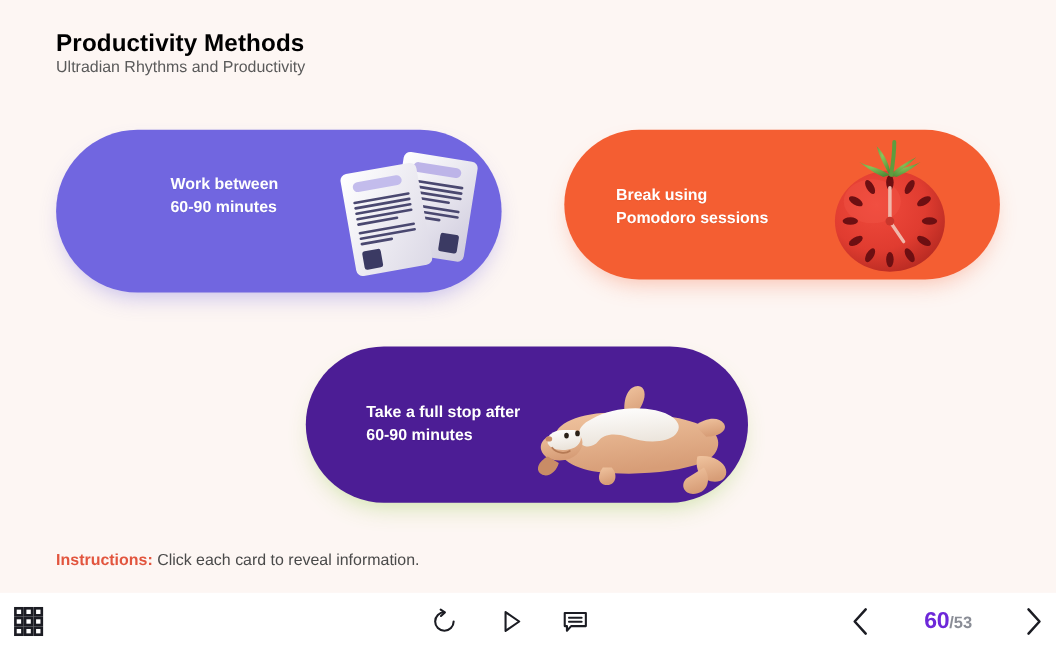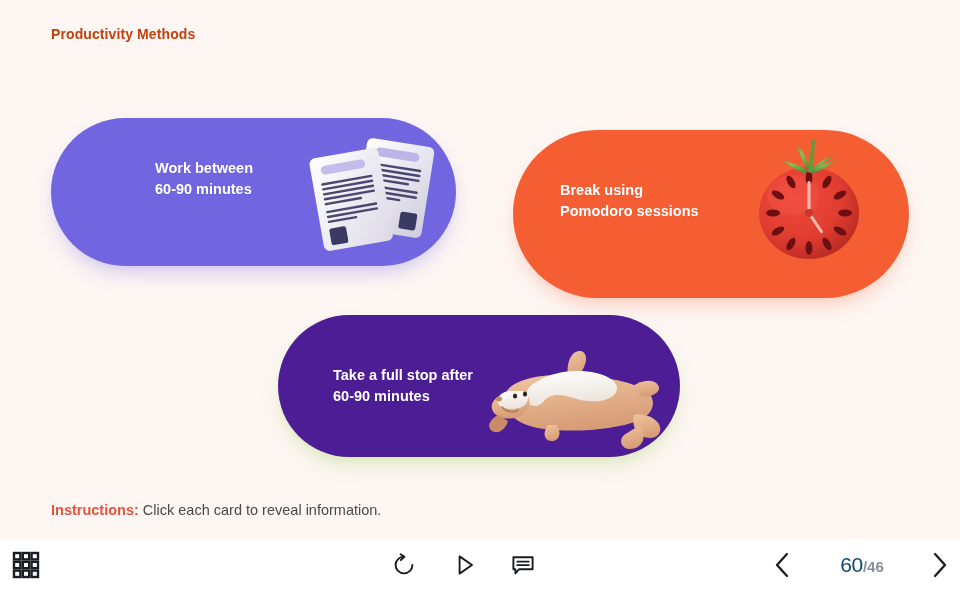--- a/index.html
+++ b/index.html
@@ -12,21 +12,21 @@
   #stage { position:absolute; inset:0; width:960px; height:590px; }
 
   
   .content {
     position:absolute; left:0; top:0; width:960px; height:539px;
     background:#fdf6f3;
   }
 
   .page-title {
     position:absolute; left:51px; top:26px;
-    font-size:14px; font-weight:bold; color:#c2410c;
+    font-size:22px; font-weight:bold; color:#000000;
     letter-spacing:.1px;
   }
   .page-subtitle {
     position:absolute; left:51px; top:53px;
     font-size:14.5px; color:#5a5a5a; font-weight:normal;
   }
 
   
   .card {
     position:absolute;
@@ -47,24 +47,23 @@
   }
 
   #card-work {
     left:51px; top:118px; width:405px; height:148px;
     background:#7166e0;
     box-shadow:0 10px 22px -8px rgba(113,102,224,.45);
   }
   #card-work .card-label { left:104px; top:40px; }
 
   #card-break {
-    left:513px; top:118px; width:396px; height:168px;
+    left:513px; top:118px; width:396px; height:136px;
     background:#f45e32;
     box-shadow:0 10px 22px -8px rgba(244,94,50,.40);
-    margin-top:12px;
   }
   #card-break .card-label { left:47px; top:50px; }
 
   #card-stop {
     left:278px; top:315px; width:402px; height:142px;
     background:#4c1d95;
     box-shadow:0 10px 22px -8px rgba(139,197,63,.45);
   }
   #card-stop .card-label { left:55px; top:50px; }
 
@@ -93,36 +92,37 @@
   #btn-notes  { left:508px; width:30px; height:30px; }
   #btn-prev   { left:769px; width:28px; height:30px; }
   #btn-next   { left:925px; width:28px; height:30px; }
 
   .slide-counter {
     position:absolute; top:50%; transform:translateY(-50%);
     left:820px; width:84px; text-align:center;
     white-space:nowrap;
   }
   .slide-counter .cur {
-    font-size:21px; font-weight:normal; color:#0c4a6e; letter-spacing:-.3px;
+    font-size:21px; font-weight:bold; color:#6d28d9; letter-spacing:-.3px;
   }
   .slide-counter .tot {
     font-size:15px; font-weight:bold; color:#8a8d96;
   }
 
   svg { display:block; }
 </style>
 </head>
 <body>
 
 <div id="stage">
 
   <div class="content">
 
     <div class="page-title">Productivity Methods</div>
+    <div class="page-subtitle">Ultradian Rhythms and Productivity</div>
 
     <div class="card" id="card-work">
       <div class="inner"></div>
       <div class="card-label">Work between
 60-90 minutes</div>
       <div class="art" style="left:251px; top:10px; width:140px; height:128px;">
         <svg width="140" height="128" viewBox="0 0 140 128">
           <defs>
             <linearGradient id="pg1" x1="0" y1="0" x2="1" y2="1">
               <stop offset="0" stop-color="#ffffff"></stop>
@@ -323,21 +323,21 @@
 
     <div class="tb-btn" id="btn-prev">
       <span>
         <svg width="24" height="28" viewBox="0 0 24 28">
           <path d="M16 3 L6 14 L16 25" stroke="#1b1c23" stroke-width="2.3" fill="none" stroke-linecap="round" stroke-linejoin="round"></path>
         </svg>
       </span>
     </div>
 
     <div class="slide-counter">
-      <span class="cur">60</span><span class="tot">/46</span>
+      <span class="cur">60</span><span class="tot">/53</span>
     </div>
 
     <div class="tb-btn" id="btn-next">
       <span>
         <svg width="24" height="28" viewBox="0 0 24 28">
           <path d="M8 3 L18 14 L8 25" stroke="#1b1c23" stroke-width="2.3" fill="none" stroke-linecap="round" stroke-linejoin="round"></path>
         </svg>
       </span>
     </div>
 

